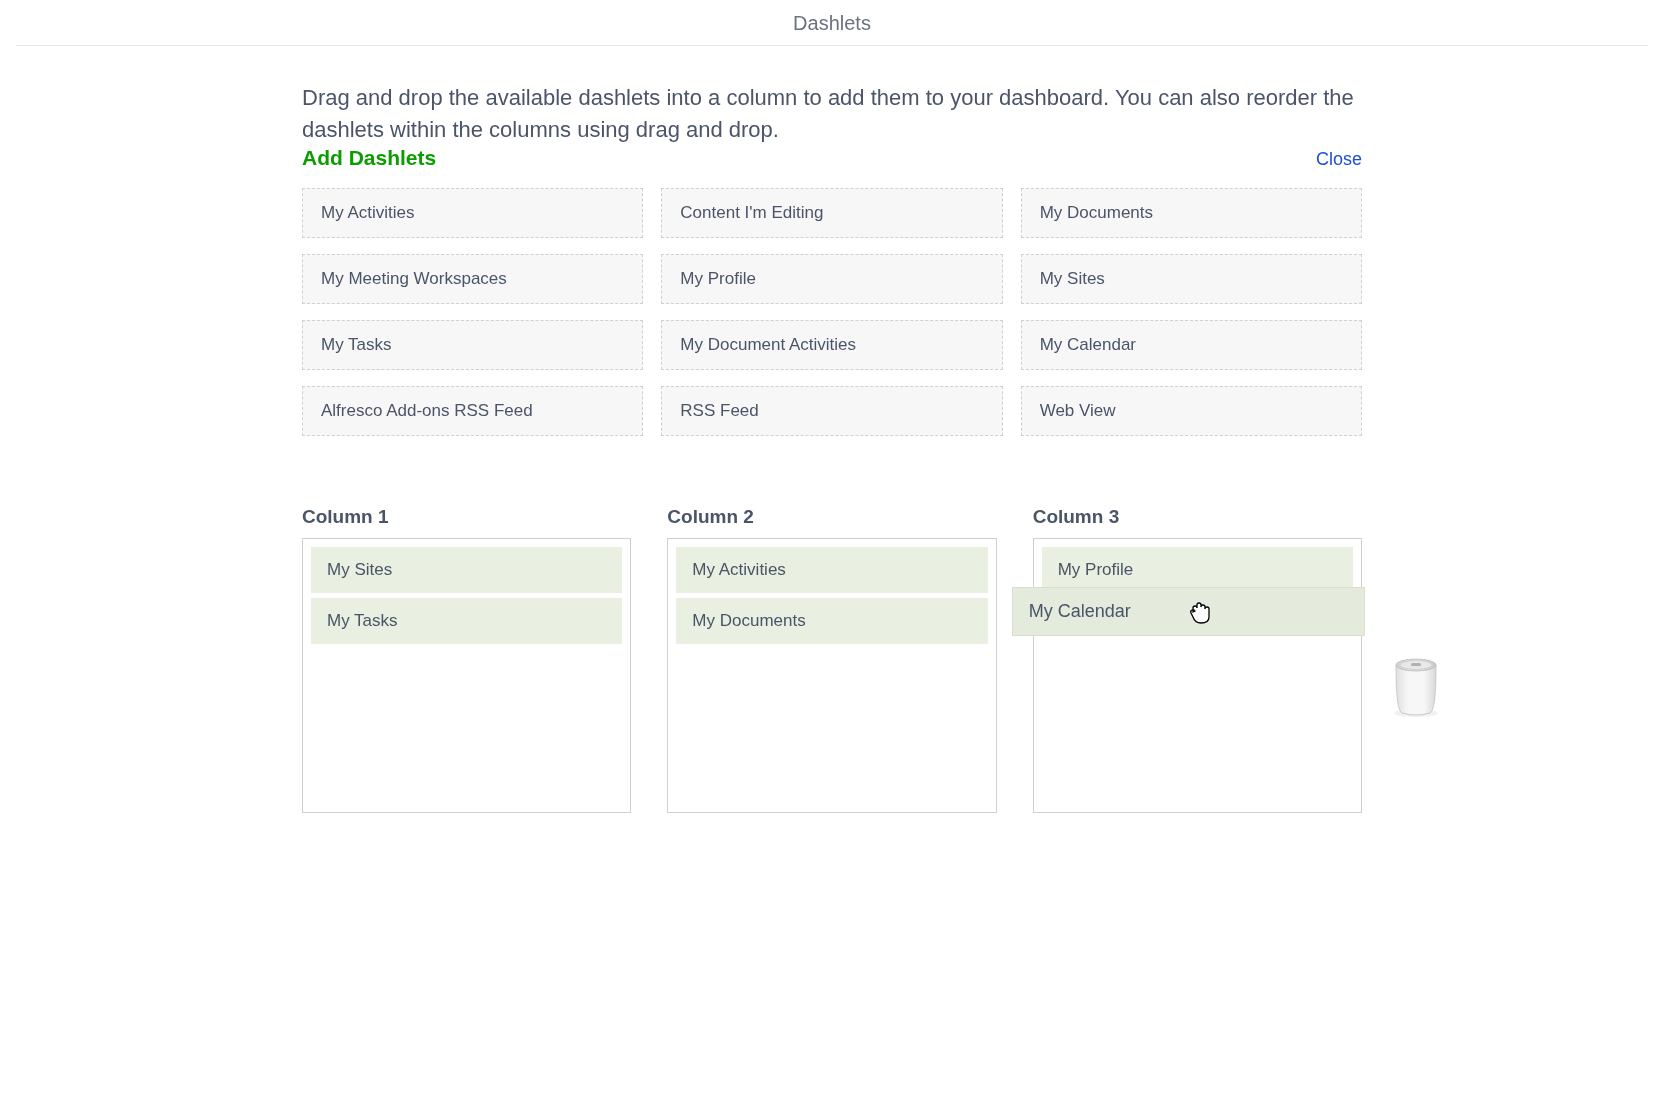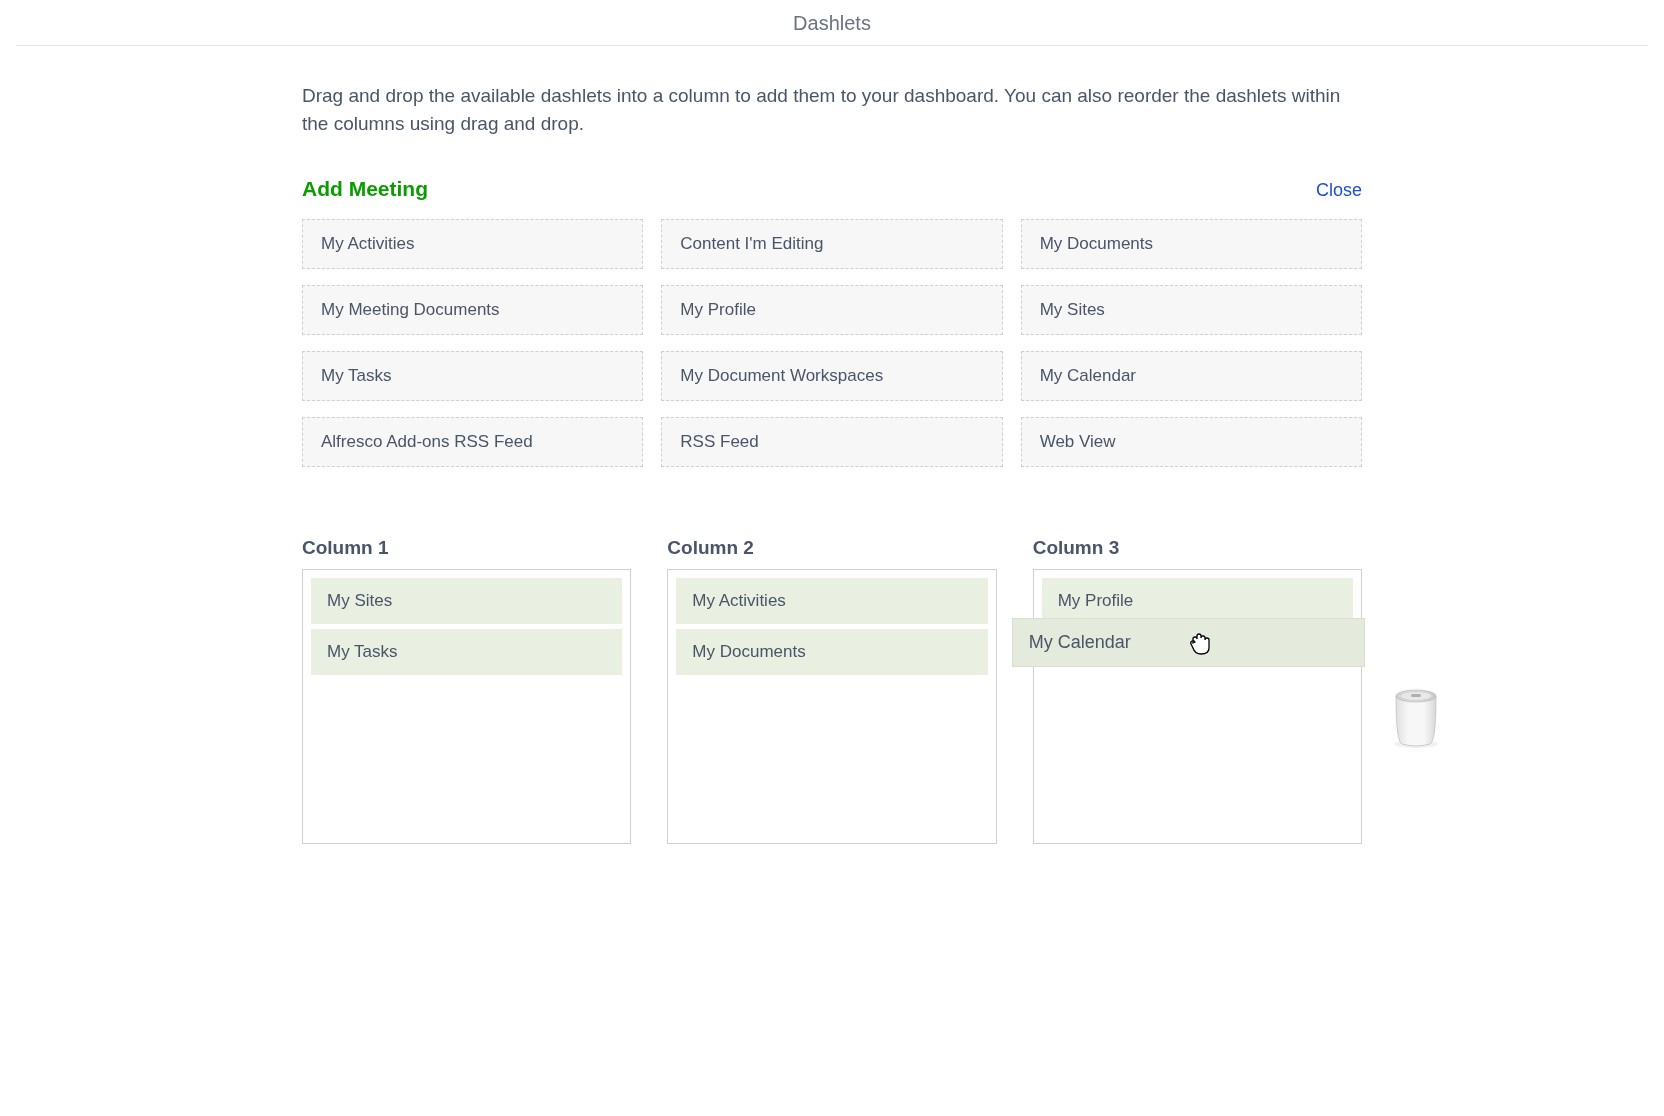--- a/index.html
+++ b/index.html
@@ -24,24 +24,23 @@
       height: 1px;
       background: #e5e7eb;
       margin: 0 16px;
     }
     .content {
       max-width: 1060px;
       margin: 0 auto;
       padding: 36px 0 40px 0;
     }
     .description {
-      font-size: 19px;
+      font-size: 22px;
       line-height: 1.45;
       color: #4a5568;
-      margin-bottom: 40px;
     }
     .add-header {
       display: flex;
       justify-content: space-between;
       align-items: baseline;
       margin-bottom: 18px;
     }
     .add-title {
       font-size: 21px;
       font-weight: 700;
@@ -132,33 +131,33 @@
 <body>
 
 <div class="page-title">Dashlets</div>
 <div class="divider"></div>
 
 <div class="content">
 
   <p class="description">Drag and drop the available dashlets into a column to add them to your dashboard. You can also reorder the dashlets within the columns using drag and drop.</p>
 
   <div class="add-header">
-    <div class="add-title">Add Meeting</div>
+    <div class="add-title">Add Dashlets</div>
     <div class="close-link">Close</div>
   </div>
 
   <div class="available-grid">
     <div class="available-item">My Activities</div>
     <div class="available-item">Content I'm Editing</div>
     <div class="available-item">My Documents</div>
-    <div class="available-item">My Meeting Documents</div>
+    <div class="available-item">My Meeting Workspaces</div>
     <div class="available-item">My Profile</div>
     <div class="available-item">My Sites</div>
     <div class="available-item">My Tasks</div>
-    <div class="available-item">My Document Workspaces</div>
+    <div class="available-item">My Document Activities</div>
     <div class="available-item">My Calendar</div>
     <div class="available-item">Alfresco Add-ons RSS Feed</div>
     <div class="available-item">RSS Feed</div>
     <div class="available-item">Web View</div>
   </div>
 
   <div class="columns-row">
 
     <div class="column-group">
       <div class="column-title">Column 1</div>

